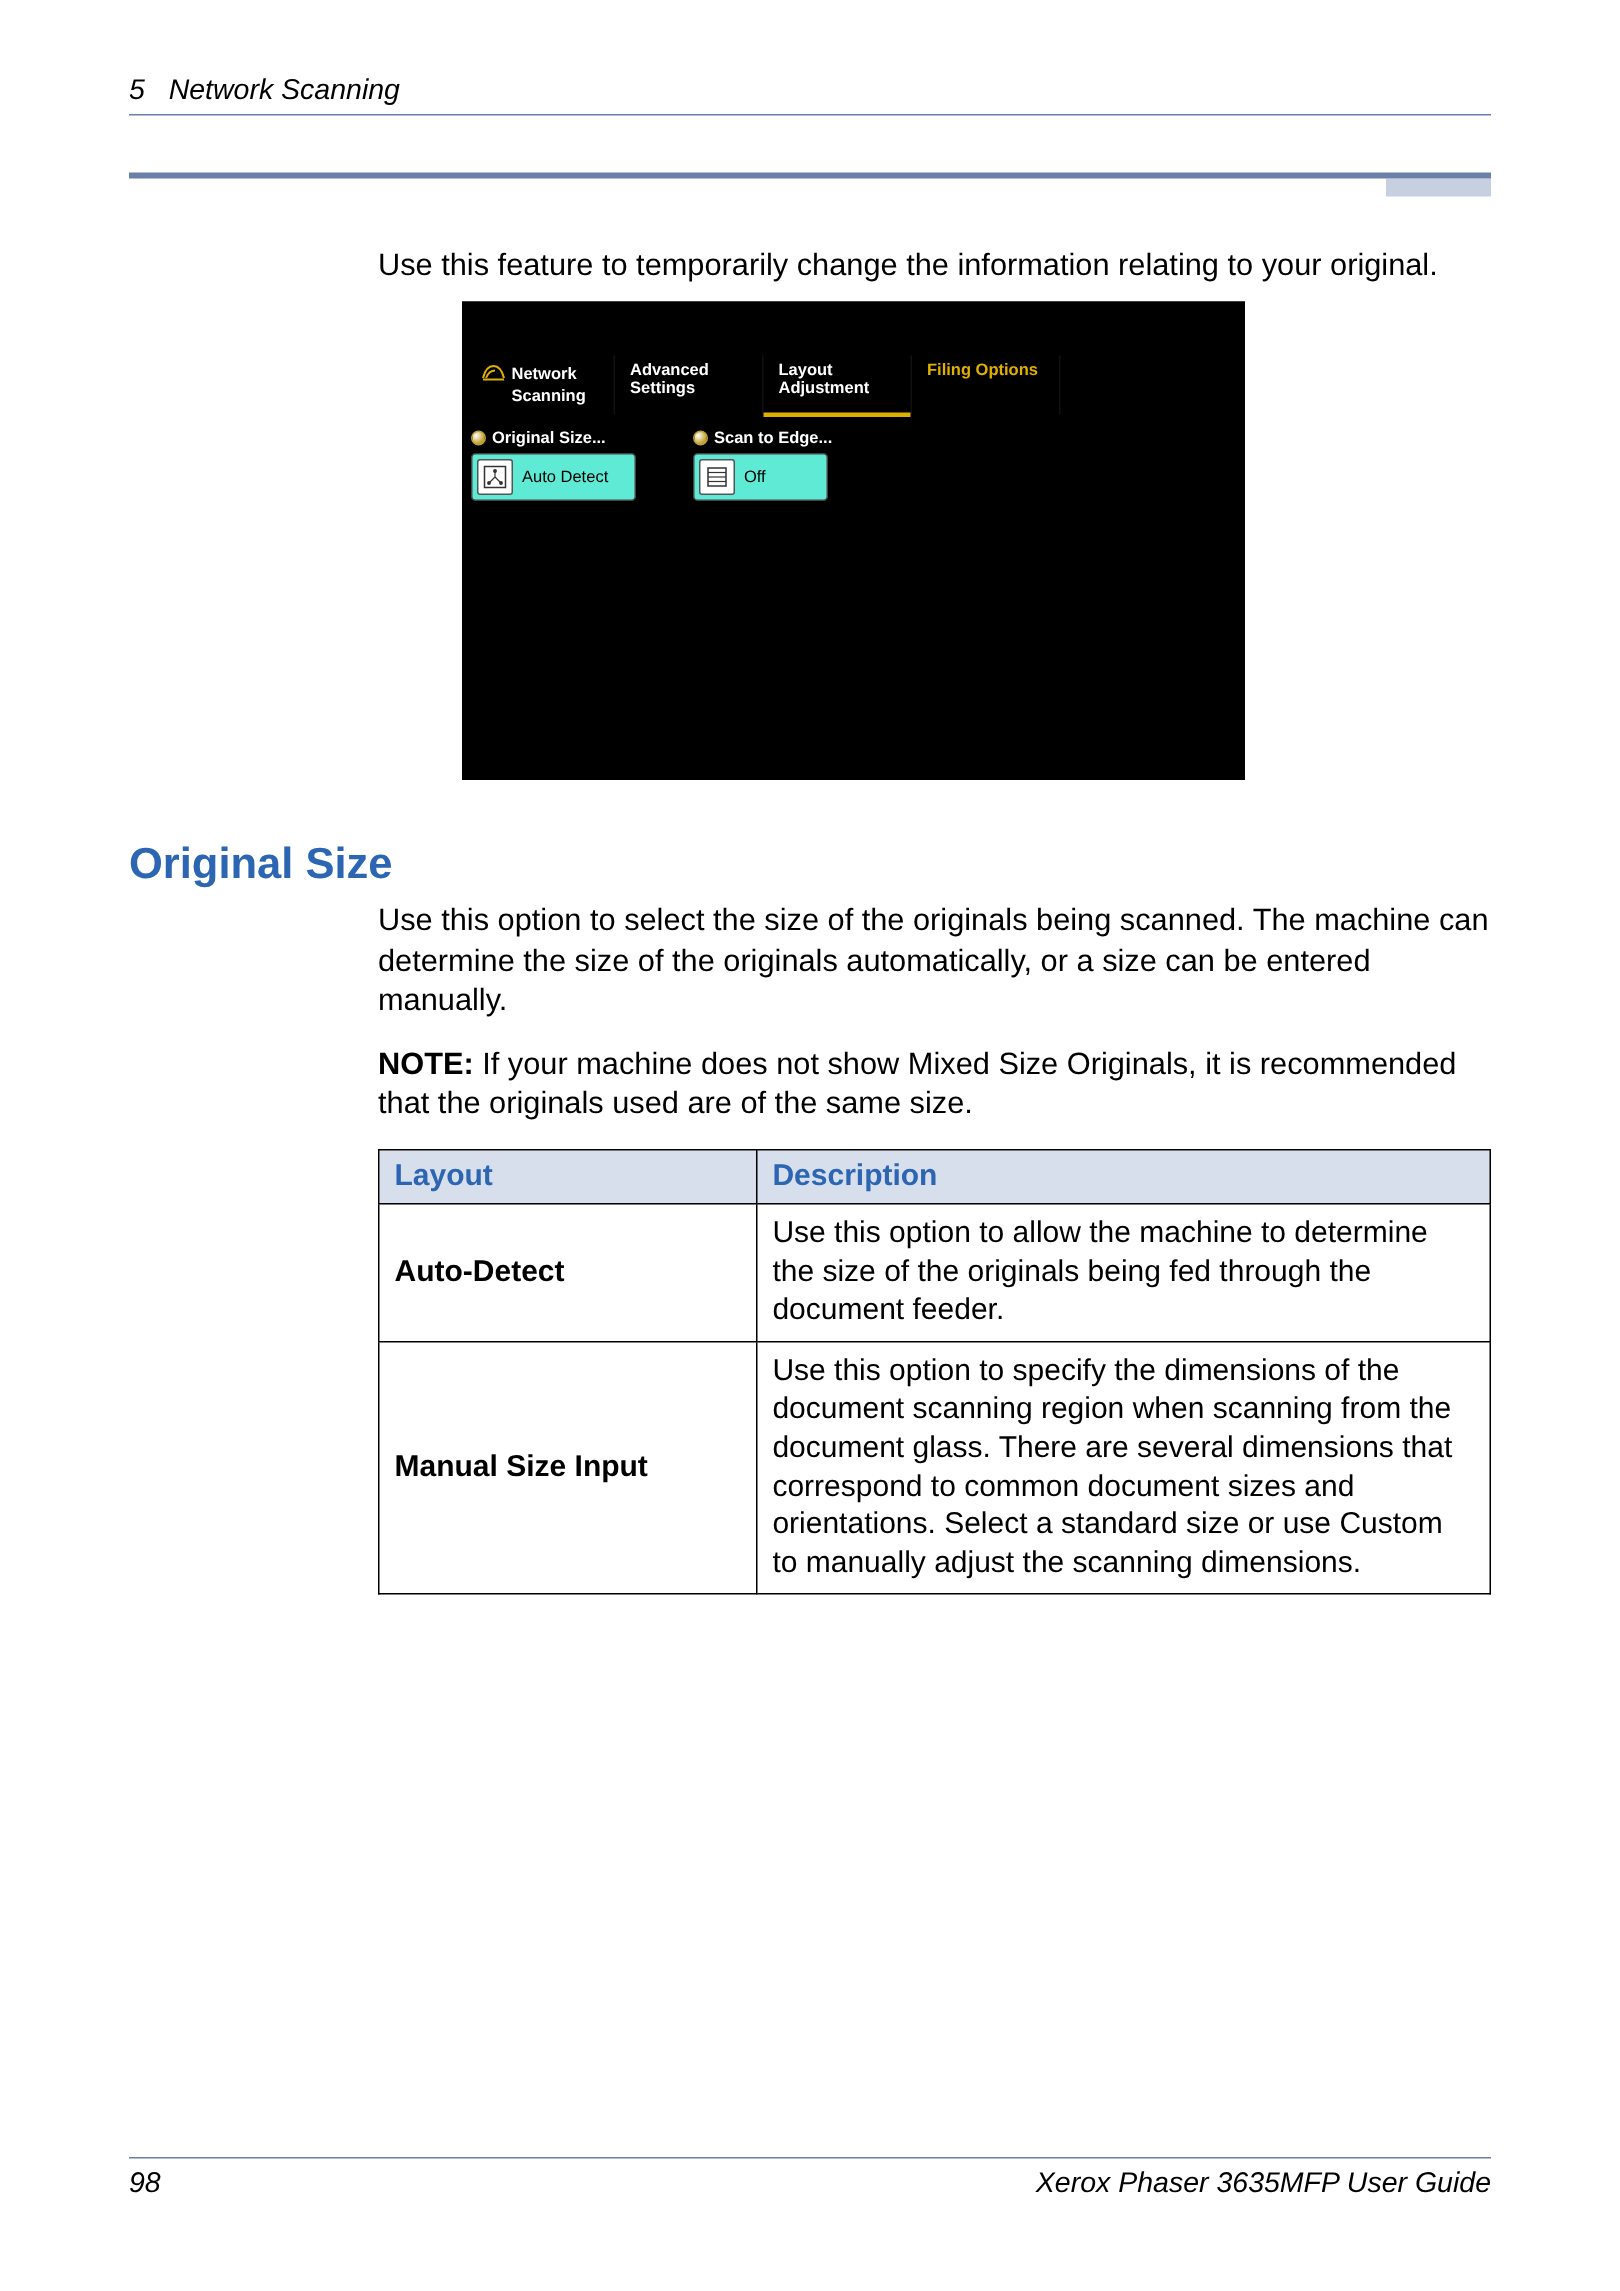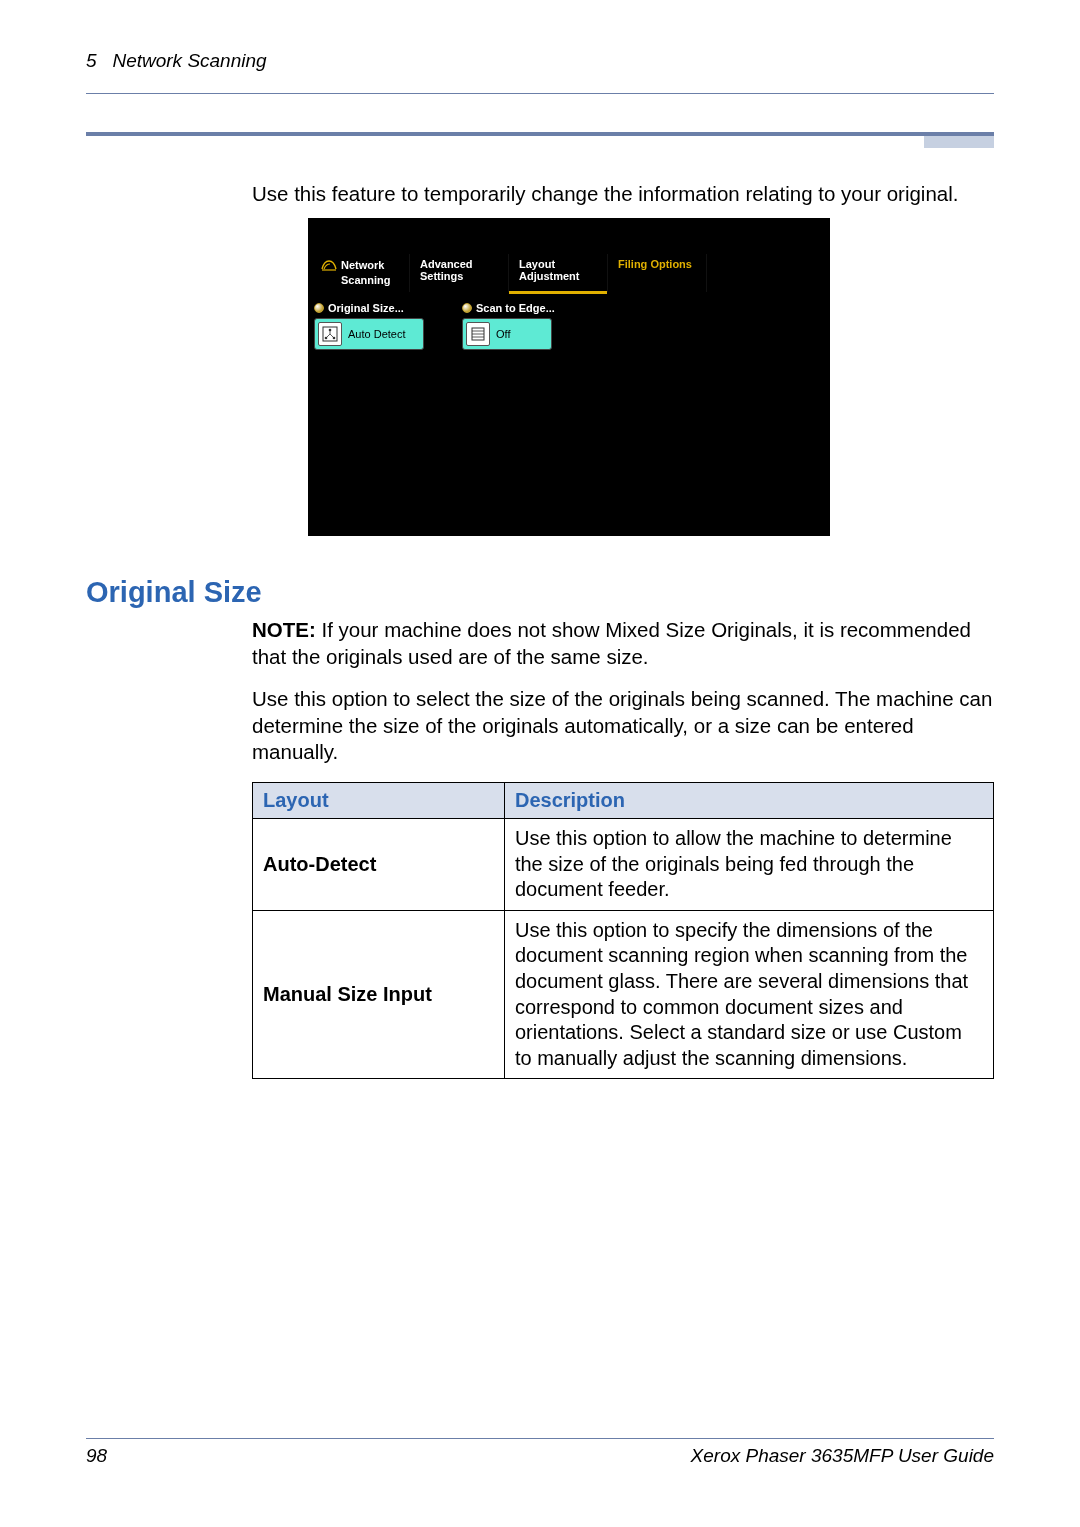--- a/index.html
+++ b/index.html
@@ -17,21 +17,21 @@
     box-sizing: border-box;
     padding: 50px 86px 60px 86px;
     width: 100%;
     height: 100%;
     display: flex;
     flex-direction: column;
   }
   .running-head {
     font-style: italic;
     font-size: 19px;
-    padding-bottom: 21px;
+    padding-bottom: 4px;
     border-bottom: 1px solid #6b7fa8;
     margin-bottom: 38px;
   }
   h1.section-title {
     color: #2c65b2;
     font-size: 43px;
     font-weight: bold;
     margin: 0 0 6px 0;
     letter-spacing: 0.5px;
   }
@@ -310,24 +310,24 @@
           </span>
           <span>Off</span>
         </div>
       </div>
     </div>
   </div>
 
   <h2 class="subsection">Original Size</h2>
 
   <div class="body-indent">
+    <p class="para">Use this option to select the size of the originals being scanned. The machine can determine the size of the originals automatically, or a size can be entered manually.</p>
     <p class="para">
       <span class="note-label">NOTE:</span><span> If your machine does not show Mixed Size Originals, it is recommended that the originals used are of the same size.</span>
     </p>
-    <p class="para">Use this option to select the size of the originals being scanned. The machine can determine the size of the originals automatically, or a size can be entered manually.</p>
 
     <table class="opts">
       <thead>
         <tr>
           <th>Layout</th>
           <th>Description</th>
         </tr>
       </thead>
       <tbody>
         <tr>

